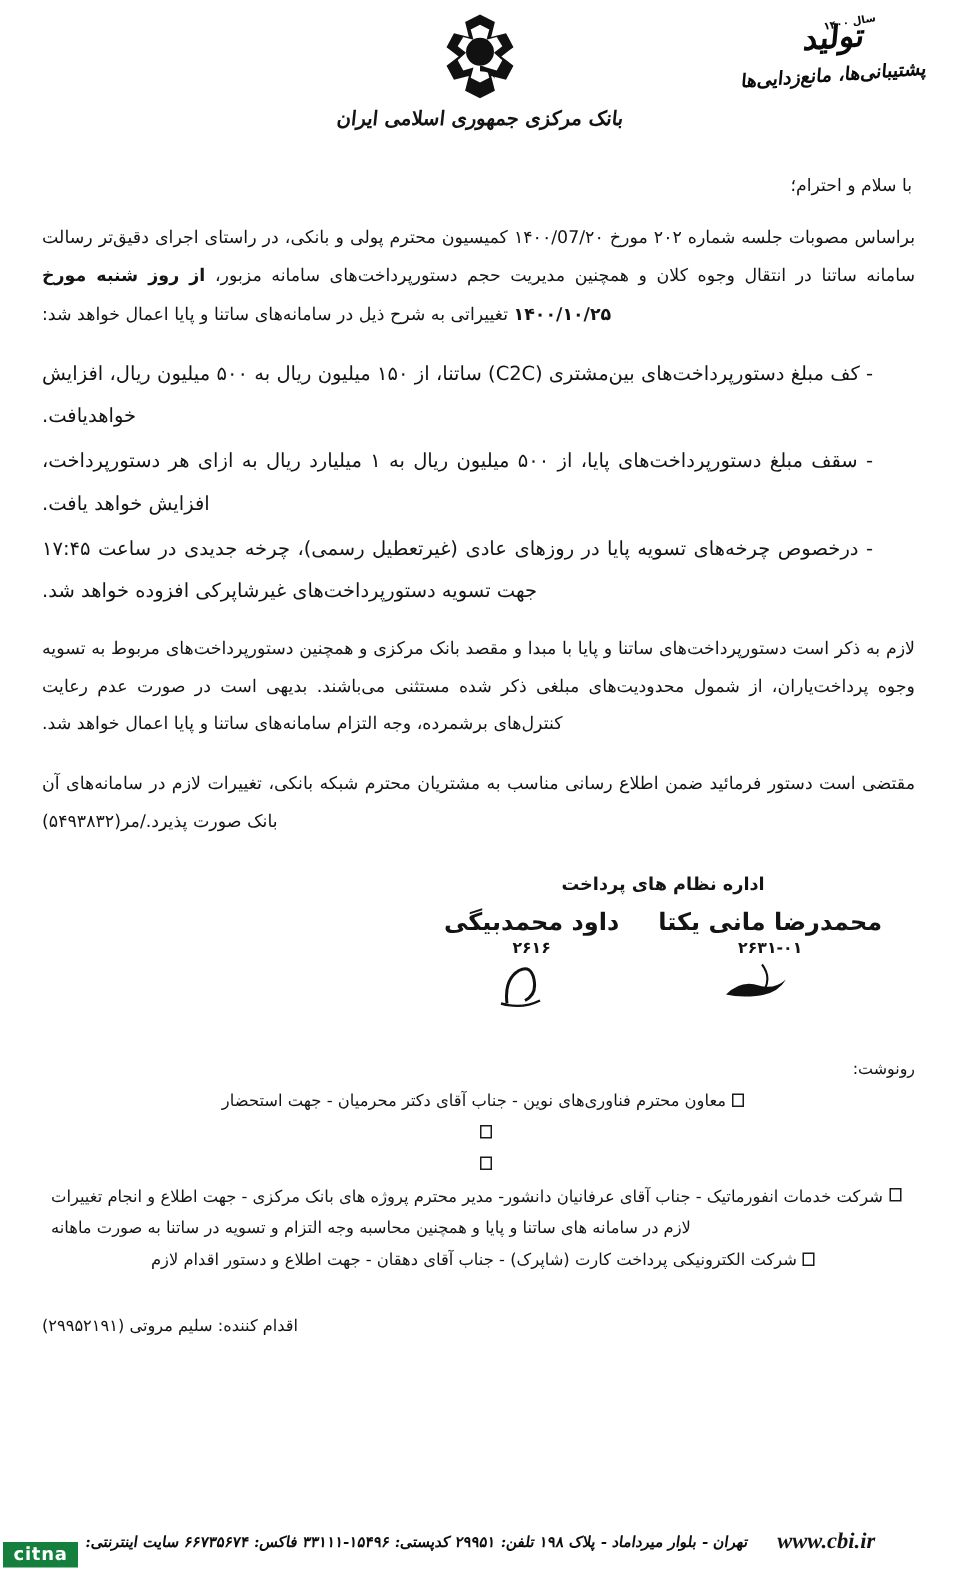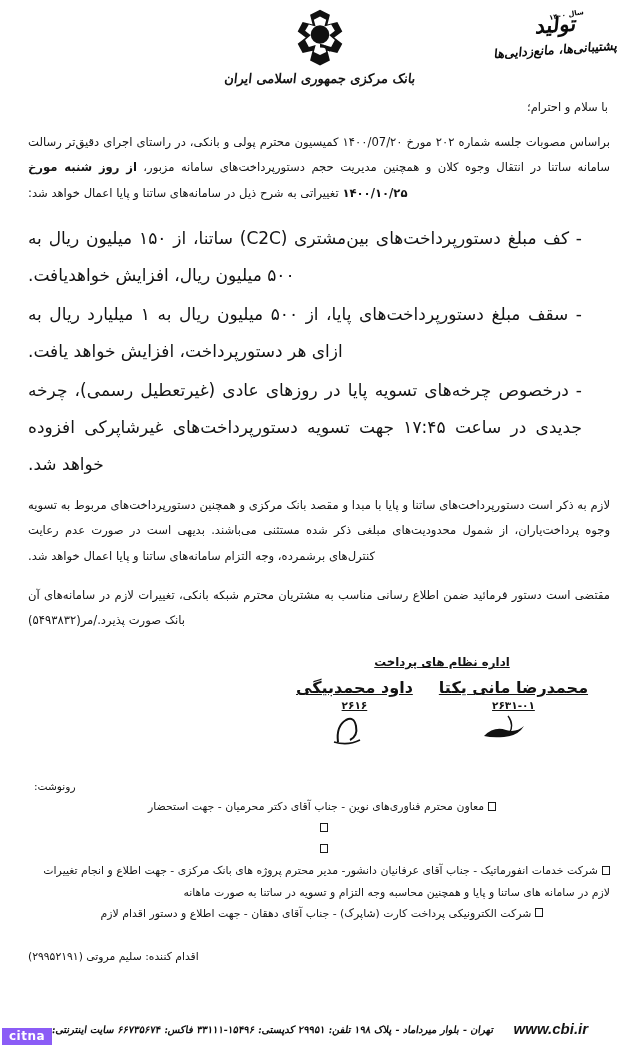--- a/index.html
+++ b/index.html
@@ -88,21 +88,21 @@
     font-weight: 700;
     letter-spacing: -0.4px;
     margin-top: 3px;
     transform: skewX(-6deg);
     white-space: nowrap;
   }
 
   
   .content {
     position: absolute;
-    top: 96px;
+    top: 112px;
     right: 0;
     left: 0;
     padding: 0 30px 0 28px;
   }
 
   .greeting {
     font-size: 11.5px;
     margin: 4px 0 16px 0;
     text-align: right;
     padding-right: 2px;
@@ -116,39 +116,38 @@
     margin: 0 0 14px 0;
     letter-spacing: -0.1px;
   }
 
   .bullets {
     margin: 2px 0 10px 0;
     padding: 0;
     list-style: none;
   }
   .bullets li {
-    font-size: 17px;
+    font-size: 13px;
     line-height: 2.18;
     text-align: justify;
     text-align-last: left;
     margin: 0 0 2px 0;
     padding-right: 28px;
     letter-spacing: -0.1px;
   }
 
   b, .bold { font-weight: 700; }
 
   
   .sign-area {
     margin-top: 22px;
     width: 300px;
     margin-right: 18px;
     text-align: center;
     position: relative;
-    text-decoration: underline;
   }
   .dept-title {
     font-size: 11.8px;
     font-weight: 700;
     margin-bottom: 9px;
     letter-spacing: -0.2px;
   }
   .signers {
     display: flex;
     flex-direction: row;
@@ -176,37 +175,37 @@
   }
   .signature-ink svg { display: block; margin: 0 auto; }
 
   
   .copies {
     margin-top: 34px;
     padding-left: 6px;
   }
   .copies-title {
     font-size: 10.6px;
-    text-align: left;
+    text-align: right;
     margin: 0 0 4px 0;
     padding-right: 0;
   }
   .copies ul {
     margin: 0;
     padding: 0;
     list-style: none;
   }
   .copies li {
     font-size: 10.9px;
     line-height: 1.95;
     text-align: center;
     letter-spacing: -0.15px;
   }
   .copies li.wrap {
-    text-align: right;
+    text-align: left;
   }
   .sq {
     display: inline-block;
     width: 6px;
     height: 7px;
     border: 1px solid #1a1a1a;
     margin-left: 4px;
     vertical-align: middle;
     position: relative;
     top: -1px;
@@ -231,36 +230,36 @@
     font-family: "DejaVu Serif", "Liberation Serif", serif;
     font-size: 10px;
     font-weight: 700;
     letter-spacing: -0.4px;
     transform: skewX(-8deg);
     display: inline-block;
     white-space: nowrap;
     color: #0d0d0d;
   }
   .footer-url {
-    font-family: Liberation Sans, sans-serif;
+    font-family: Liberation Serif, serif;
     font-size: 15px;
     font-weight: 700;
     font-style: italic;
     letter-spacing: 0px;
     direction: ltr;
     display: inline-block;
     margin-left: 20px;
     vertical-align: -1px;
   }
 
   .watermark {
     position: absolute;
     left: 2px;
     bottom: 6px;
-    background: #8b5cf6;
+    background: #15803d;
     color: #ffffff;
     font-family: "DejaVu Sans", "Liberation Sans", sans-serif;
     font-size: 12px;
     font-weight: 700;
     letter-spacing: 0.5px;
     padding: 2px 7px 3px 7px;
     direction: ltr;
     line-height: 1;
   }
 </style>

